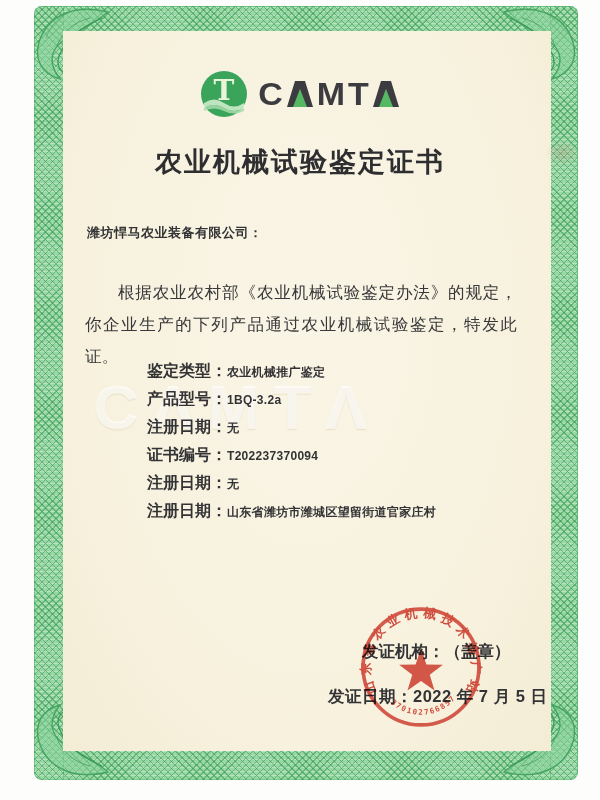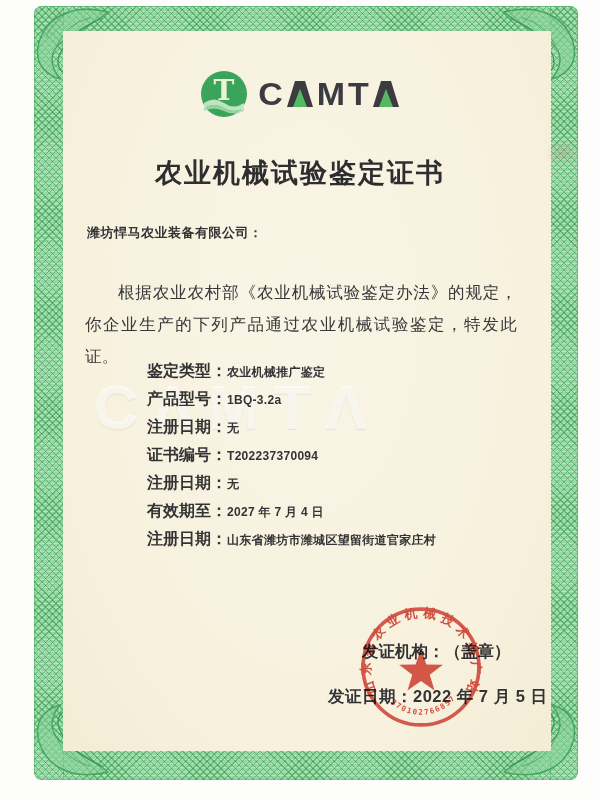--- a/index.html
+++ b/index.html
@@ -49,21 +49,21 @@
   .logo-circle{width:48px;height:48px;flex:0 0 auto;}
   .brand{display:flex;align-items:center;gap:3px;}
   .brand-letter{
     font-size:34px;font-weight:900;color:#3c3c40;line-height:1;
     font-family:"Liberation Sans","DejaVu Sans",sans-serif;
     transform:scaleY(.92);
   }
   .brand-a{width:28px;height:26px;display:block;}
   
   .title{
-    position:absolute;left:0;top:155px;width:600px;text-align:center;
+    position:absolute;left:0;top:144px;width:600px;text-align:center;
     font-family:"Liberation Serif","DejaVu Serif",serif;
     font-size:27px;font-weight:bold;color:#2e2e30;letter-spacing:2px;
   }
   .addressee{
     position:absolute;left:87px;top:224px;
     font-size:13px;font-weight:bold;color:#333335;letter-spacing:.5px;
   }
   .body-paragraph{
     position:absolute;left:85px;top:276px;width:432px;
     font-size:16.5px;font-weight:400;color:#38383a;
@@ -171,23 +171,20 @@
   <div class="field-row">
     <span class="field-label">注册日期：</span><span class="field-value">无</span>
   </div>
   <div class="field-row">
     <span class="field-label">证书编号：</span><span class="field-value">T202237370094</span>
   </div>
   <div class="field-row">
     <span class="field-label">注册日期：</span><span class="field-value">无</span>
   </div>
   <div class="field-row">
-    <span class="field-label">有效期至：</span><span class="field-value">2027 年 7 月 4 日</span>
-  </div>
-  <div class="field-row">
     <span class="field-label">注册日期：</span><span class="field-value">山东省潍坊市潍城区望留街道官家庄村</span>
   </div>
 </div>
 
 <div class="issuer-line">发证机构：（盖章）</div>
 <div class="issue-date-line">发证日期：2022 年 7 月 5 日</div>
 
 <div class="seal">
   <svg viewBox="0 0 124 124">
     <circle cx="62" cy="62" r="57" fill="none" stroke="#d23a2e" stroke-width="3.6" opacity=".92"></circle>

